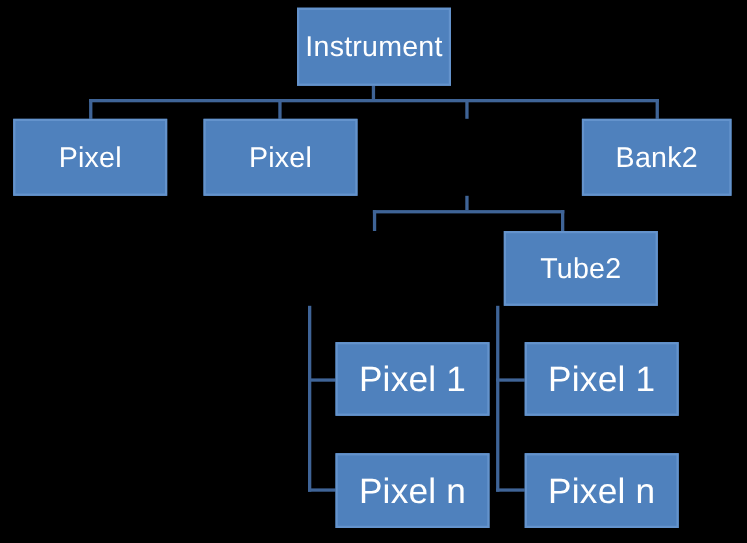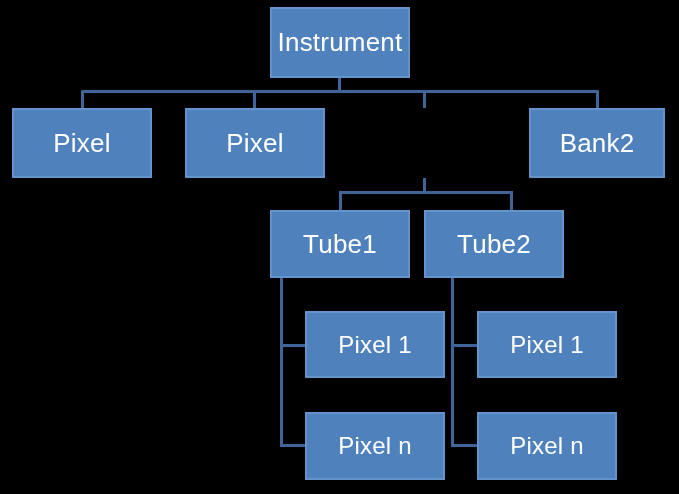--- a/index.html
+++ b/index.html
@@ -29,33 +29,33 @@
     background: var(--box-fill);
     border: 2px solid var(--box-border);
     color: var(--text);
     display: flex;
     align-items: center;
     justify-content: center;
     font-size: 26px;
     letter-spacing: 0.2px;
     white-space: nowrap;
   }
-  .node.small { font-size: 24px; }
+  .node.small { font-size: 32px; }
   .connector {
     position: absolute;
     background: var(--connector);
   }
   
   #n-instrument { left: 270px; top: 7px;   width: 140px; height: 71px; }
   #n-sample     { left: 12px;  top: 108px; width: 140px; height: 70px; }
   #n-source     { left: 185px; top: 108px; width: 140px; height: 70px; }
   #n-bank1      { left: 356px; top: 108px; width: 138px; height: 70px; }
   #n-bank2      { left: 529px; top: 108px; width: 136px; height: 70px; }
   #n-tube1      { left: 270px; top: 210px; width: 140px; height: 68px; }
-  #n-tube2      { left: 424px; top: 210px; width: 140px; height: 68px; }
+  #n-tube2      { left: 458px; top: 210px; width: 140px; height: 68px; }
   #n-pixel1-t1  { left: 305px; top: 311px; width: 140px; height: 67px; }
   #n-pixeln-t1  { left: 305px; top: 412px; width: 140px; height: 68px; }
   #n-pixel1-t2  { left: 477px; top: 311px; width: 140px; height: 67px; }
   #n-pixeln-t2  { left: 477px; top: 412px; width: 140px; height: 68px; }
   
   #c-inst-down     { left: 338px; top: 78px;  width: 3px;   height: 12px; }
   #c-row2-h        { left: 81px;  top: 90px;  width: 518px; height: 3px; }
   #c-drop-sample   { left: 81px;  top: 90px;  width: 3px;   height: 18px; }
   #c-drop-source   { left: 253px; top: 90px;  width: 3px;   height: 18px; }
   #c-drop-bank1    { left: 423px; top: 90px;  width: 3px;   height: 18px; }
@@ -90,20 +90,19 @@
   <div class="connector" id="c-stub-p1-t1"></div>
   <div class="connector" id="c-stub-pn-t1"></div>
   <div class="connector" id="c-tube2-hang"></div>
   <div class="connector" id="c-stub-p1-t2"></div>
   <div class="connector" id="c-stub-pn-t2"></div>
 
   <div class="node" id="n-instrument">Instrument</div>
   <div class="node" id="n-sample">Pixel</div>
   <div class="node" id="n-source">Pixel</div>
   <div class="node" id="n-bank2">Bank2</div>
-  <div class="node" id="n-tube1">Tube1</div>
   <div class="node" id="n-tube2">Tube2</div>
   <div class="node small" id="n-pixel1-t1">Pixel 1</div>
   <div class="node small" id="n-pixeln-t1">Pixel n</div>
   <div class="node small" id="n-pixel1-t2">Pixel 1</div>
   <div class="node small" id="n-pixeln-t2">Pixel n</div>
 
 </div>
 
 </body></html>

